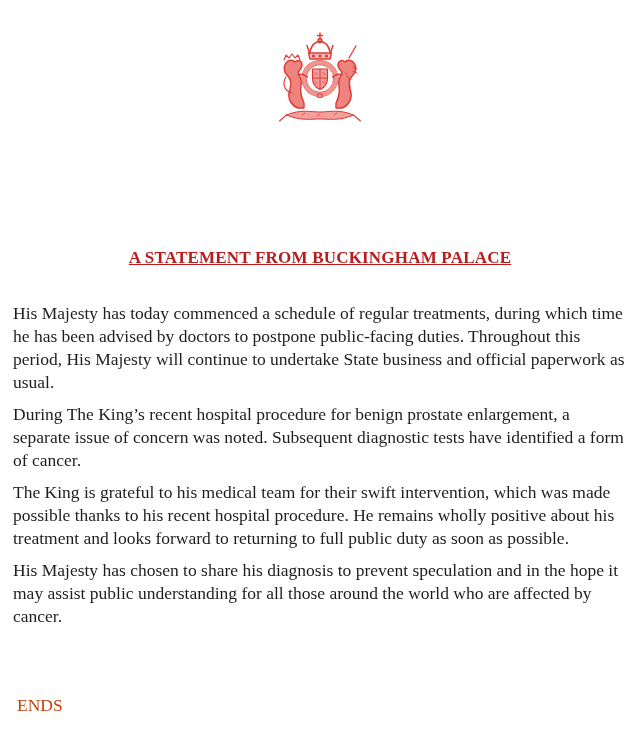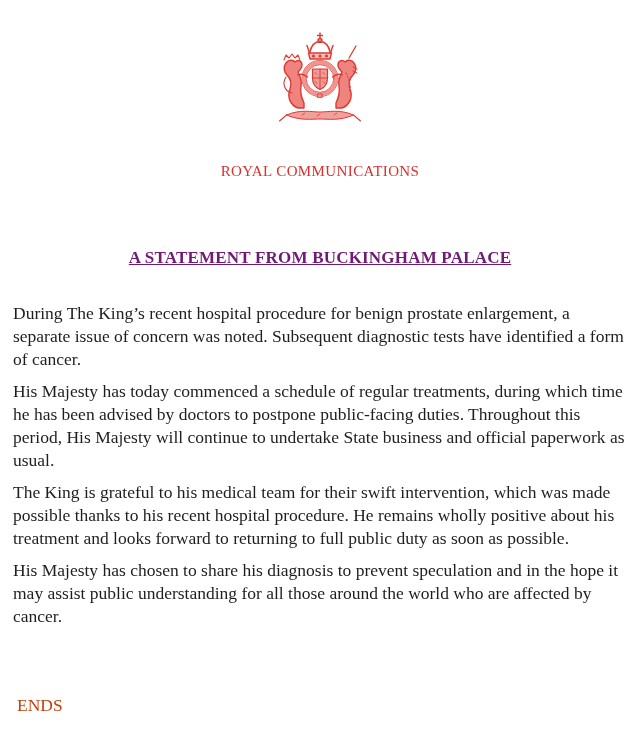--- a/index.html
+++ b/index.html
@@ -36,21 +36,21 @@
     position: absolute;
     top: 248px;
     left: 0;
     width: 100%;
     margin: 0;
     text-align: center;
     font-size: 17px;
     font-weight: bold;
     letter-spacing: 0.2px;
     text-decoration: underline;
-    color: #701a75;
+    color: #b91c1c;
     white-space: nowrap;
   }
   .doc-body {
     position: absolute;
     top: 302px;
     left: 13px;
     width: 615px;
     font-size: 17.5px;
     line-height: 23px;
     color: #1e1e20;
@@ -104,26 +104,25 @@
         <path d="M84 42 C87 48 89 54 88 60" stroke-dasharray="1.6 1.8" stroke-width="1"></path>
         <path d="M80 44 C76 42 73 44 70.5 46"></path>
 
         <path d="M24.5 84 C38 78 50 81 58 81 C66 81 78 78 91.5 84 C78 90 66 88 58 88 C50 88 38 90 24.5 84 Z" fill="#f2a09b" stroke="#dc3a34" stroke-width="1"></path>
         <path d="M24.5 84 l-7 6 M91.5 84 l7 6" stroke-width="1.1"></path>
         <path d="M40 84 l3 -2 M55 85 l3 -2 M72 84 l3 -2" stroke-width="0.8"></path>
       </g>
     </svg>
   </div>
 
-  <div class="org-name">ROYAL COMMUNICATIONS</div>
 
   <h1 class="doc-title">A STATEMENT FROM BUCKINGHAM PALACE</h1>
 
   <div class="doc-body">
+    <p>His Majesty has today commenced a schedule of regular treatments, during which time he has been advised by doctors to postpone public-facing duties. Throughout this period, His Majesty will continue to undertake State business and official paperwork as usual.</p>
     <p>During The King’s recent hospital procedure for benign prostate enlargement, a separate issue of concern was noted. Subsequent diagnostic tests have identified a form of cancer.</p>
-    <p>His Majesty has today commenced a schedule of regular treatments, during which time he has been advised by doctors to postpone public-facing duties. Throughout this period, His Majesty will continue to undertake State business and official paperwork as usual.</p>
     <p>The King is grateful to his medical team for their swift intervention, which was made possible thanks to his recent hospital procedure. He remains wholly positive about his treatment and looks forward to returning to full public duty as soon as possible.</p>
     <p>His Majesty has chosen to share his diagnosis to prevent speculation and in the hope it may assist public understanding for all those around the world who are affected by cancer.</p>
   </div>
 
   <div class="ends">ENDS</div>
 
 </div>
 
 </body></html>

